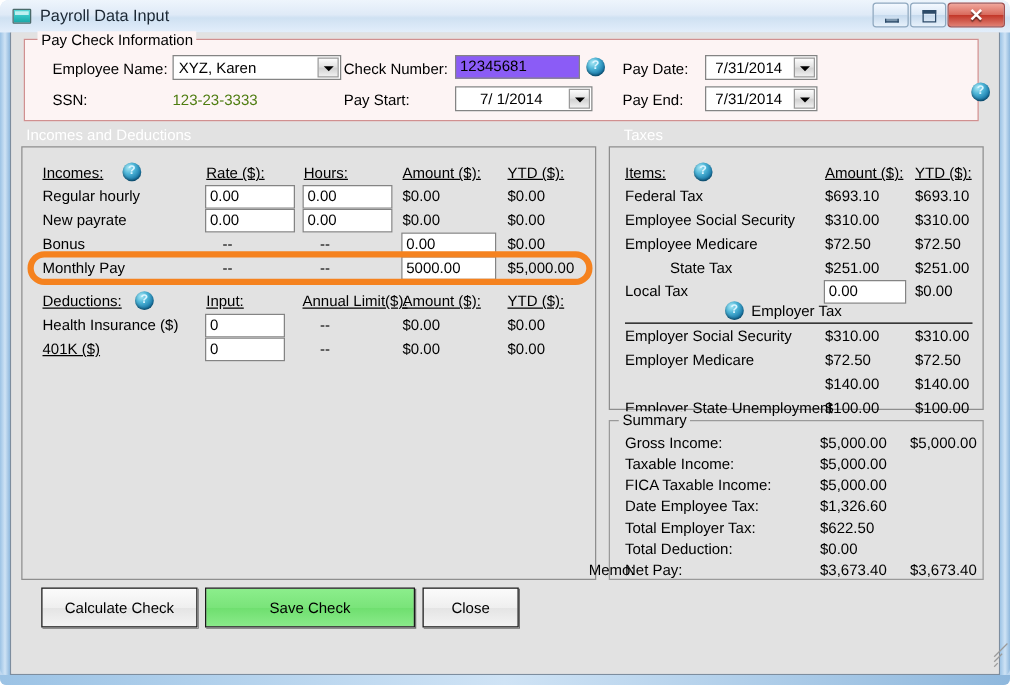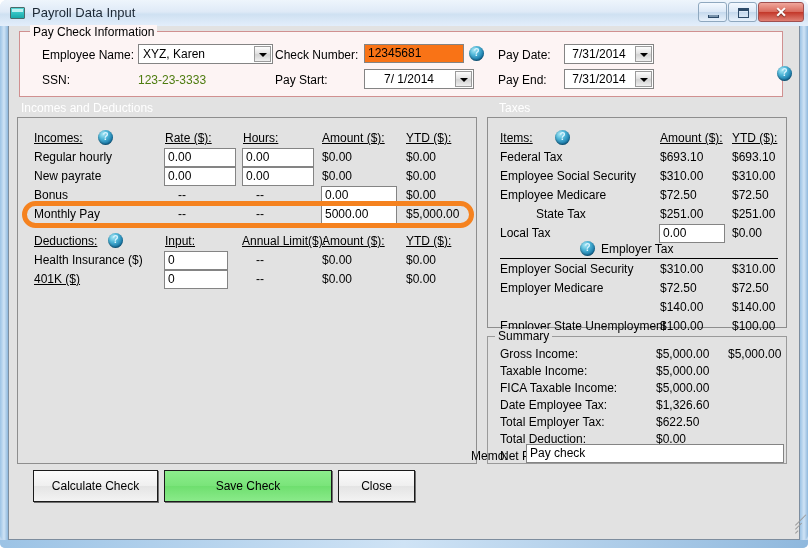--- a/index.html
+++ b/index.html
@@ -148,21 +148,21 @@
     border: 1px solid #848484;
     background: #fff;
     font-family: "Liberation Sans", sans-serif;
     font-size: 12px;
     color: #000;
     padding: 1px 3px;
     line-height: 15px;
     height: 19px;
     outline: none;
   }
-  .txtbox.readonly { background:#f97316; }
+  .txtbox.readonly { background:#8b5cf6; }
 
   .combo {
     position: absolute;
     box-sizing: border-box;
     border: 1px solid #848484;
     background: #fff;
     height: 20px;
   }
   .combo .cv {
     position: absolute;
@@ -524,23 +524,20 @@
         <span class="cell" style="left:12px; top:112px;">Net Pay:</span>
         <span class="cell" style="left:168px; top:112px;">$3,673.40</span>
         <span class="cell" style="left:240px; top:112px;">$3,673.40</span>
       </div>
 
       <div class="btn" style="left:24px; top:444px; width:125px; height:32px;">Calculate Check</div>
       <div class="btn green" style="left:155px; top:444px; width:168px; height:32px;">Save Check</div>
       <div class="btn" style="left:329px; top:444px; width:77px; height:32px;">Close</div>
 
       <span class="memo-label" style="left:462px; top:423px;">Memo:</span>
-      <div class="txtbox" style="left:517px; top:418px; width:258px; height:19px;">
-        <span>Pay check</span>
-      </div>
 
       <div class="grip">
         <i style="left:11px; top:1px;  width:15px;"></i>
         <i style="left:11px; top:5px;  width:9px;"></i>
         <i style="left:11px; top:9px;  width:4px;"></i>
       </div>
 
     </div>
   </div>
 </div>

